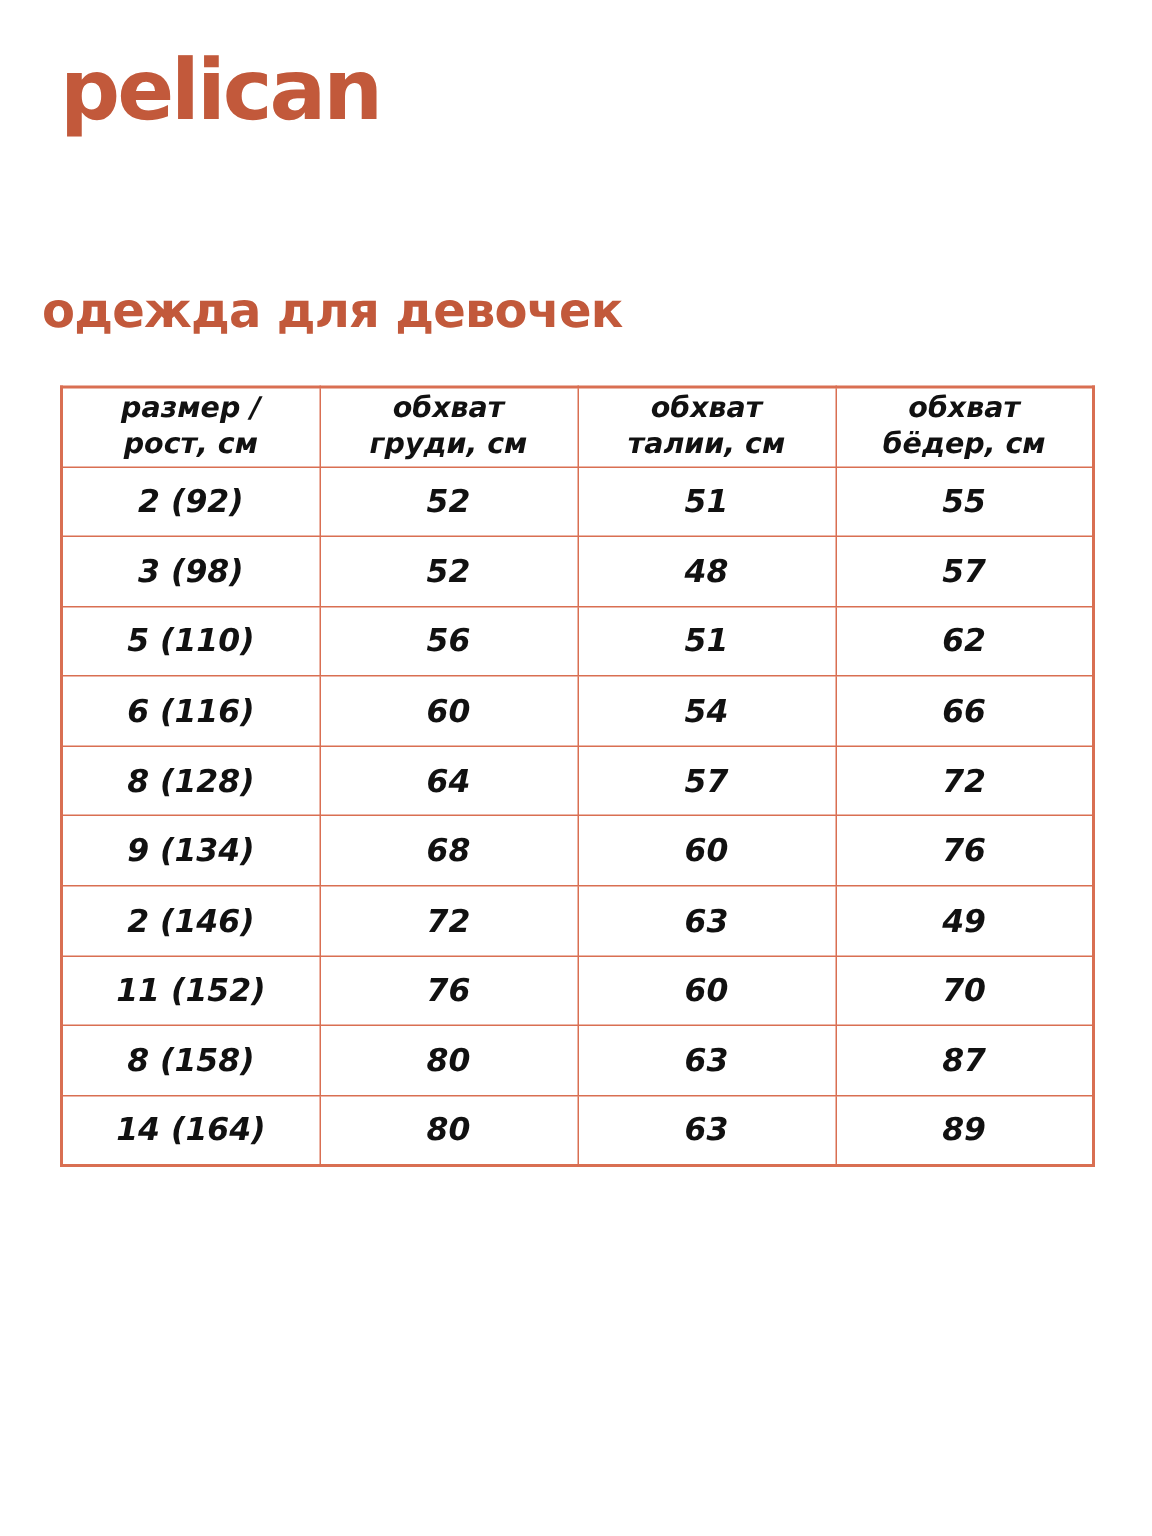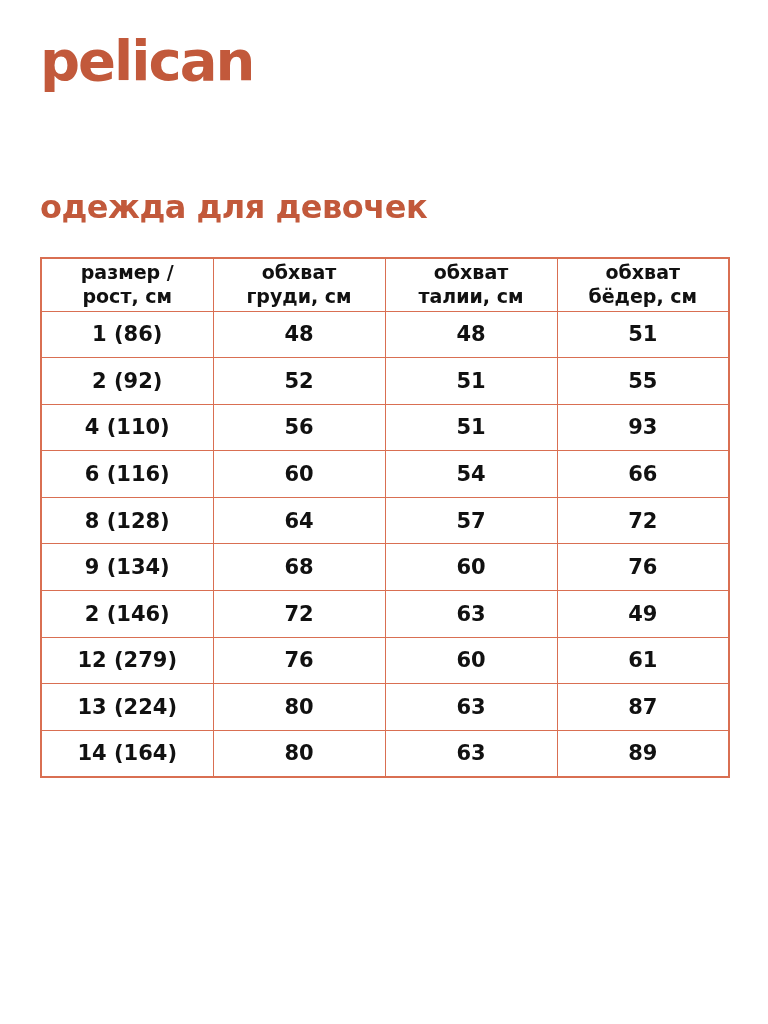--- a/index.html
+++ b/index.html
@@ -26,38 +26,39 @@
     left: 40px;
     top: 30px;
     font-size: 56px;
     font-weight: bold;
     color: var(--accent);
     letter-spacing: -2px;
     line-height: 1.1;
   }
   .heading {
     position: absolute;
-    left: 40px;
+    left: 28px;
     top: 188px;
     font-size: 32px;
     font-weight: bold;
     color: var(--accent);
     letter-spacing: -0.5px;
   }
   .size-table-wrap {
     position: absolute;
     left: 40px;
     top: 257px;
     width: 690px;
   }
   table.size-table {
     width: 100%;
     border-collapse: collapse;
     table-layout: fixed;
     border: 2px solid var(--table-border);
+    font-style: italic;
   }
   table.size-table th,
   table.size-table td {
     border: 1.5px solid var(--table-border);
     text-align: center;
     vertical-align: middle;
     color: var(--text-dark);
     font-weight: bold;
     background: #ffffff;
   }
@@ -92,36 +93,36 @@
             <th>обхват
 груди, см</th>
             <th>обхват
 талии, см</th>
             <th>обхват
 бёдер, см</th>
           </tr>
       </thead>
       <tbody>
           <tr>
-            <td>1 (86)</td>
-            <td>48</td>
-            <td>48</td>
-            <td>51</td>
-          </tr>
-          <tr>
             <td>2 (92)</td>
             <td>52</td>
             <td>51</td>
             <td>55</td>
           </tr>
           <tr>
-            <td>4 (110)</td>
+            <td>3 (98)</td>
+            <td>52</td>
+            <td>48</td>
+            <td>57</td>
+          </tr>
+          <tr>
+            <td>5 (110)</td>
             <td>56</td>
             <td>51</td>
-            <td>93</td>
+            <td>62</td>
           </tr>
           <tr>
             <td>6 (116)</td>
             <td>60</td>
             <td>54</td>
             <td>66</td>
           </tr>
           <tr>
             <td>8 (128)</td>
             <td>64</td>
@@ -134,27 +135,27 @@
             <td>60</td>
             <td>76</td>
           </tr>
           <tr>
             <td>2 (146)</td>
             <td>72</td>
             <td>63</td>
             <td>49</td>
           </tr>
           <tr>
-            <td>12 (279)</td>
+            <td>11 (152)</td>
             <td>76</td>
             <td>60</td>
-            <td>61</td>
+            <td>70</td>
           </tr>
           <tr>
-            <td>13 (224)</td>
+            <td>8 (158)</td>
             <td>80</td>
             <td>63</td>
             <td>87</td>
           </tr>
           <tr>
             <td>14 (164)</td>
             <td>80</td>
             <td>63</td>
             <td>89</td>
           </tr>

